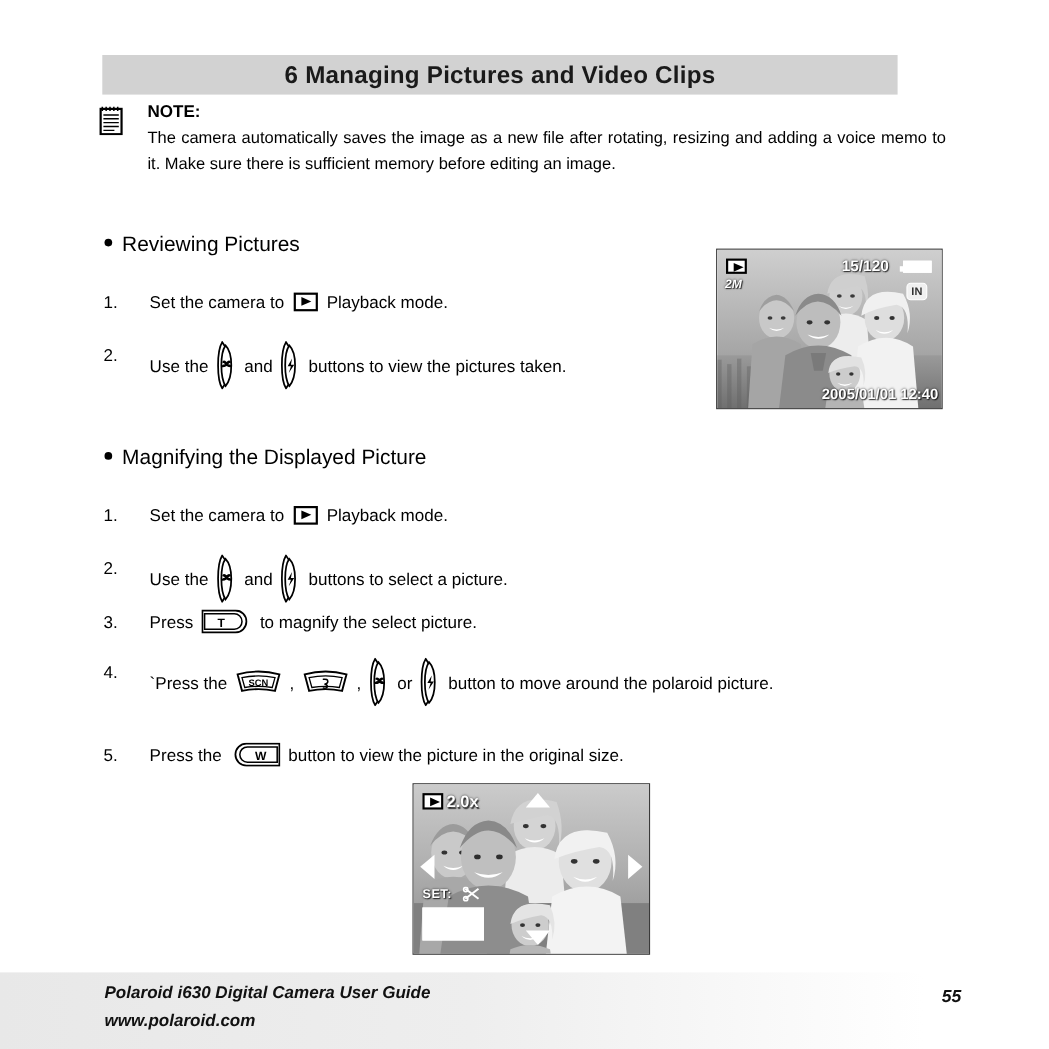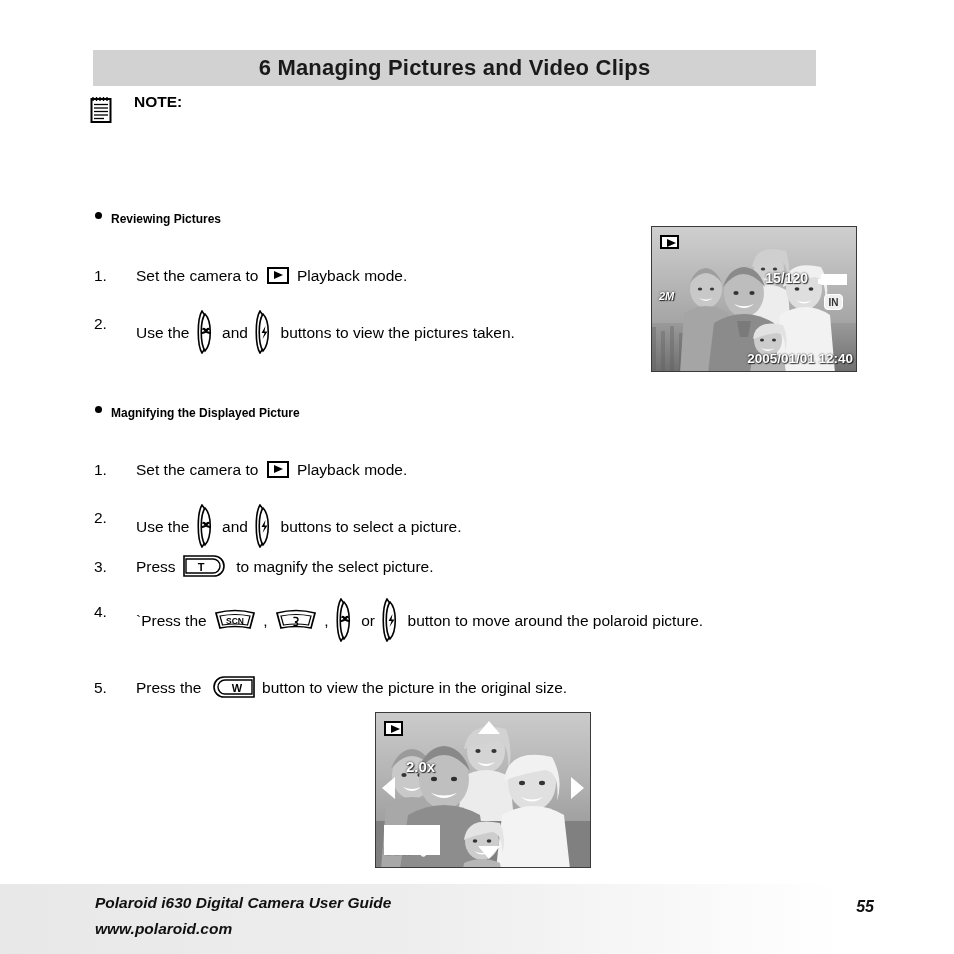--- a/index.html
+++ b/index.html
@@ -61,22 +61,22 @@
   .note-text {
     font-size: 15px;
     line-height: 23.5px;
     text-align: justify;
     width: 726px;
   }
 
   
   .section-heading {
     position: absolute;
-    font-size: 12px;
-    font-weight: bold;
+    font-size: 19px;
+    font-weight: normal;
     white-space: nowrap;
   }
   .bullet-dot {
     display: inline-block;
     width: 7px;
     height: 7px;
     border-radius: 50%;
     background: #000;
     margin-right: 9px;
     vertical-align: 4px;
@@ -164,21 +164,20 @@
     position: absolute;
     inset: 0;
     overflow: hidden;
   }
   .osd {
     position: absolute;
     color: #ffffff;
     font-family: "Liberation Sans", sans-serif;
     font-weight: bold;
     text-shadow: 0 0 2px rgba(0,0,0,.85), 1px 1px 1px rgba(0,0,0,.7);
-    margin-top: 37px;
   }
 
   
   .battery {
     position: absolute;
     width: 26px;
     height: 11px;
     border: 2px solid #fff;
     box-sizing: border-box;
     background: #fff;
@@ -277,20 +276,21 @@
       <line x1="17" y1="2" x2="17" y2="6" stroke="#000" stroke-width="1.4"></line>
       <line x1="4" y1="9.5" x2="18" y2="9.5" stroke="#000" stroke-width="1.3"></line>
       <line x1="4" y1="13" x2="18" y2="13" stroke="#000" stroke-width="1.3"></line>
       <line x1="4" y1="16.5" x2="18" y2="16.5" stroke="#000" stroke-width="1.3"></line>
       <line x1="4" y1="20" x2="18" y2="20" stroke="#000" stroke-width="1.3"></line>
       <line x1="4" y1="23.5" x2="14" y2="23.5" stroke="#000" stroke-width="1.3"></line>
     </svg>
   </span>
   <div class="note-body">
     <div class="note-title">NOTE:</div>
+    <div class="note-text">The camera automatically saves the image as a new file after rotating, resizing and adding a voice memo to it. Make sure there is sufficient memory before editing an image.</div>
   </div>
 </div>
 
 <div class="section-heading" style="left:95px; top:212px;">
   <span class="bullet-dot"></span><span>Reviewing Pictures</span>
 </div>
 
 <div class="step" style="left:94px; top:262px; width:540px;">
   <span class="step-num">1.</span>
   <span class="step-text">

